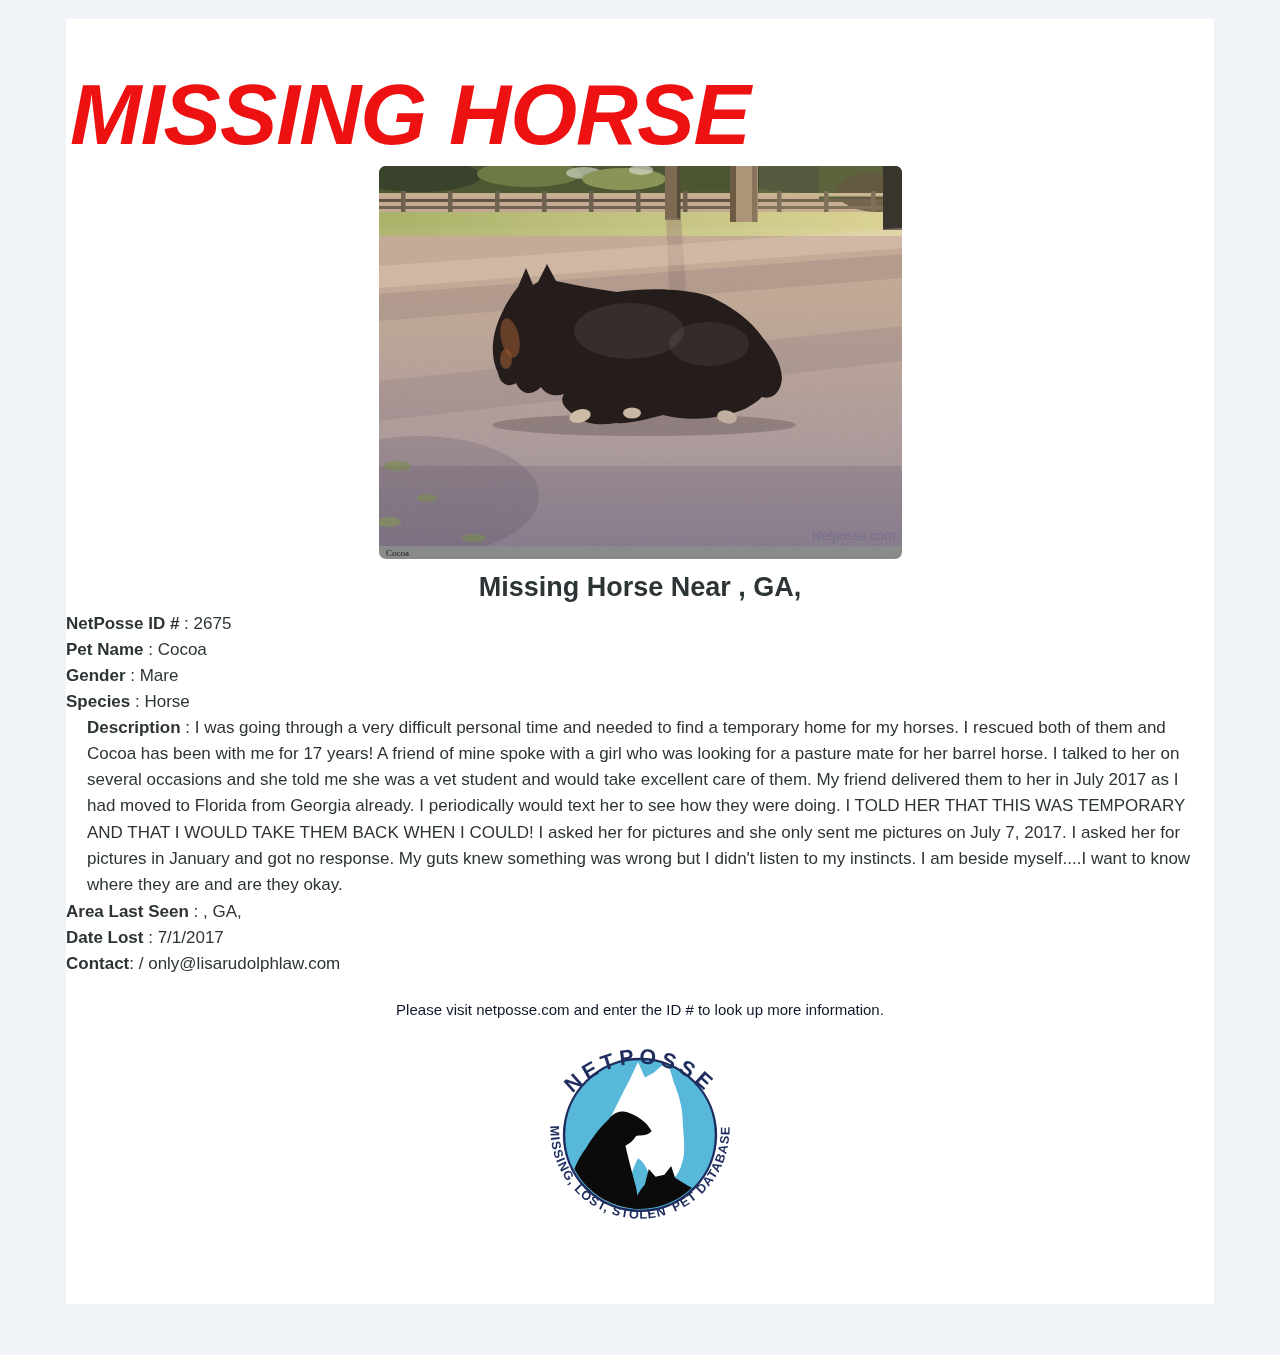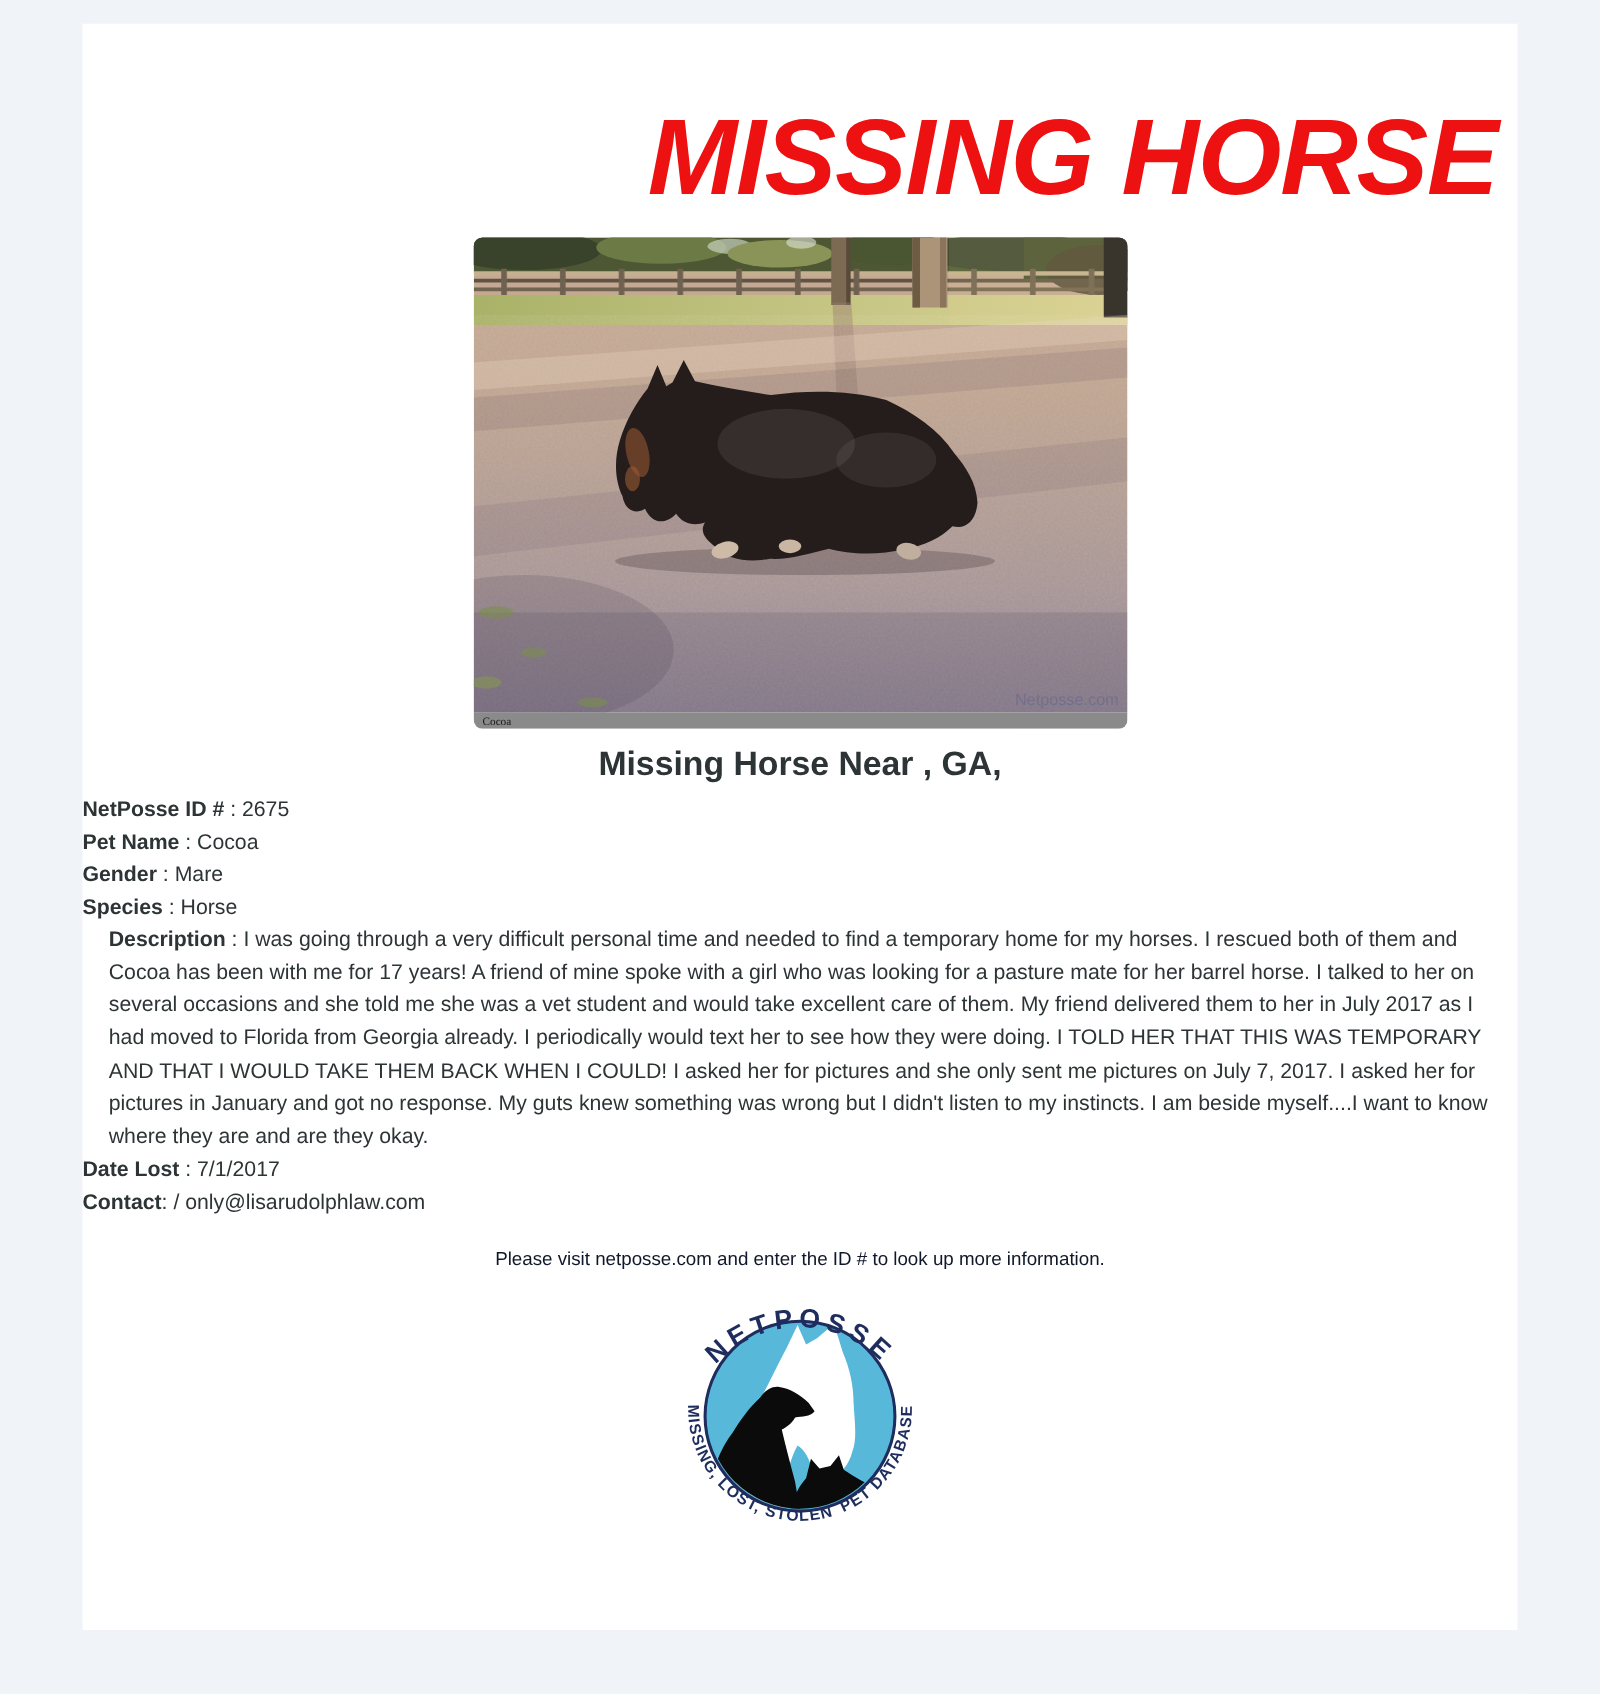--- a/index.html
+++ b/index.html
@@ -12,23 +12,23 @@
   }
   .page { width: 1280px; padding-top: 19px; }
   .card {
     width: 1148px;
     height: 1285px;
     margin: 0 auto;
     background: #ffffff;
     overflow: hidden;
   }
   .title {
-    margin: 16px;
+    margin: 4px;
     padding-top: 44px;
-    text-align: right;
+    text-align: left;
     font-size: 86px;
     line-height: 1.1;
     font-weight: bold;
     font-style: italic;
     letter-spacing: -1px;
     color: #ee1111;
     font-family: "Liberation Sans", sans-serif;
   }
   .photo-wrap {
     text-align: center;
@@ -174,20 +174,21 @@
     <div>
       <p class="field"><b>NetPosse ID #</b><span> : </span><span>2675</span></p>
       <p class="field"><b>Pet Name</b><span> : </span><span>Cocoa</span></p>
       <p class="field"><b>Gender</b><span> : </span><span>Mare</span></p>
       <p class="field"><b>Species</b><span> : </span><span>Horse</span></p>
     </div>
 
     <p class="desc"><b>Description</b><span> : </span><span>I was going through a very difficult personal time and needed to find a temporary home for my horses. I rescued both of them and Cocoa has been with me for 17 years! A friend of mine spoke with a girl who was looking for a pasture mate for her barrel horse. I talked to her on several occasions and she told me she was a vet student and would take excellent care of them. My friend delivered them to her in July 2017 as I had moved to Florida from Georgia already. I periodically would text her to see how they were doing. I TOLD HER THAT THIS WAS TEMPORARY AND THAT I WOULD TAKE THEM BACK WHEN I COULD! I asked her for pictures and she only sent me pictures on July 7, 2017. I asked her for pictures in January and got no response. My guts knew something was wrong but I didn't listen to my instincts. I am beside myself....I want to know where they are and are they okay.</span></p>
 
     <div>
+      <p class="field"><b>Area Last Seen</b><span> : </span><span>, GA,</span></p>
       <p class="field"><b>Date Lost</b><span> : </span><span>7/1/2017</span></p>
       <p class="field"><b>Contact</b><span>: </span><span>/ only@lisarudolphlaw.com</span></p>
     </div>
 
     <p class="note">Please visit netposse.com and enter the ID # to look up more information.</p>
 
     <div class="logo-wrap">
       <svg width="226" height="222" viewBox="0 0 232 228" xmlns="http://www.w3.org/2000/svg" xmlns:xlink="http://www.w3.org/1999/xlink">
         <defs>
           <clipPath id="logoClip">

